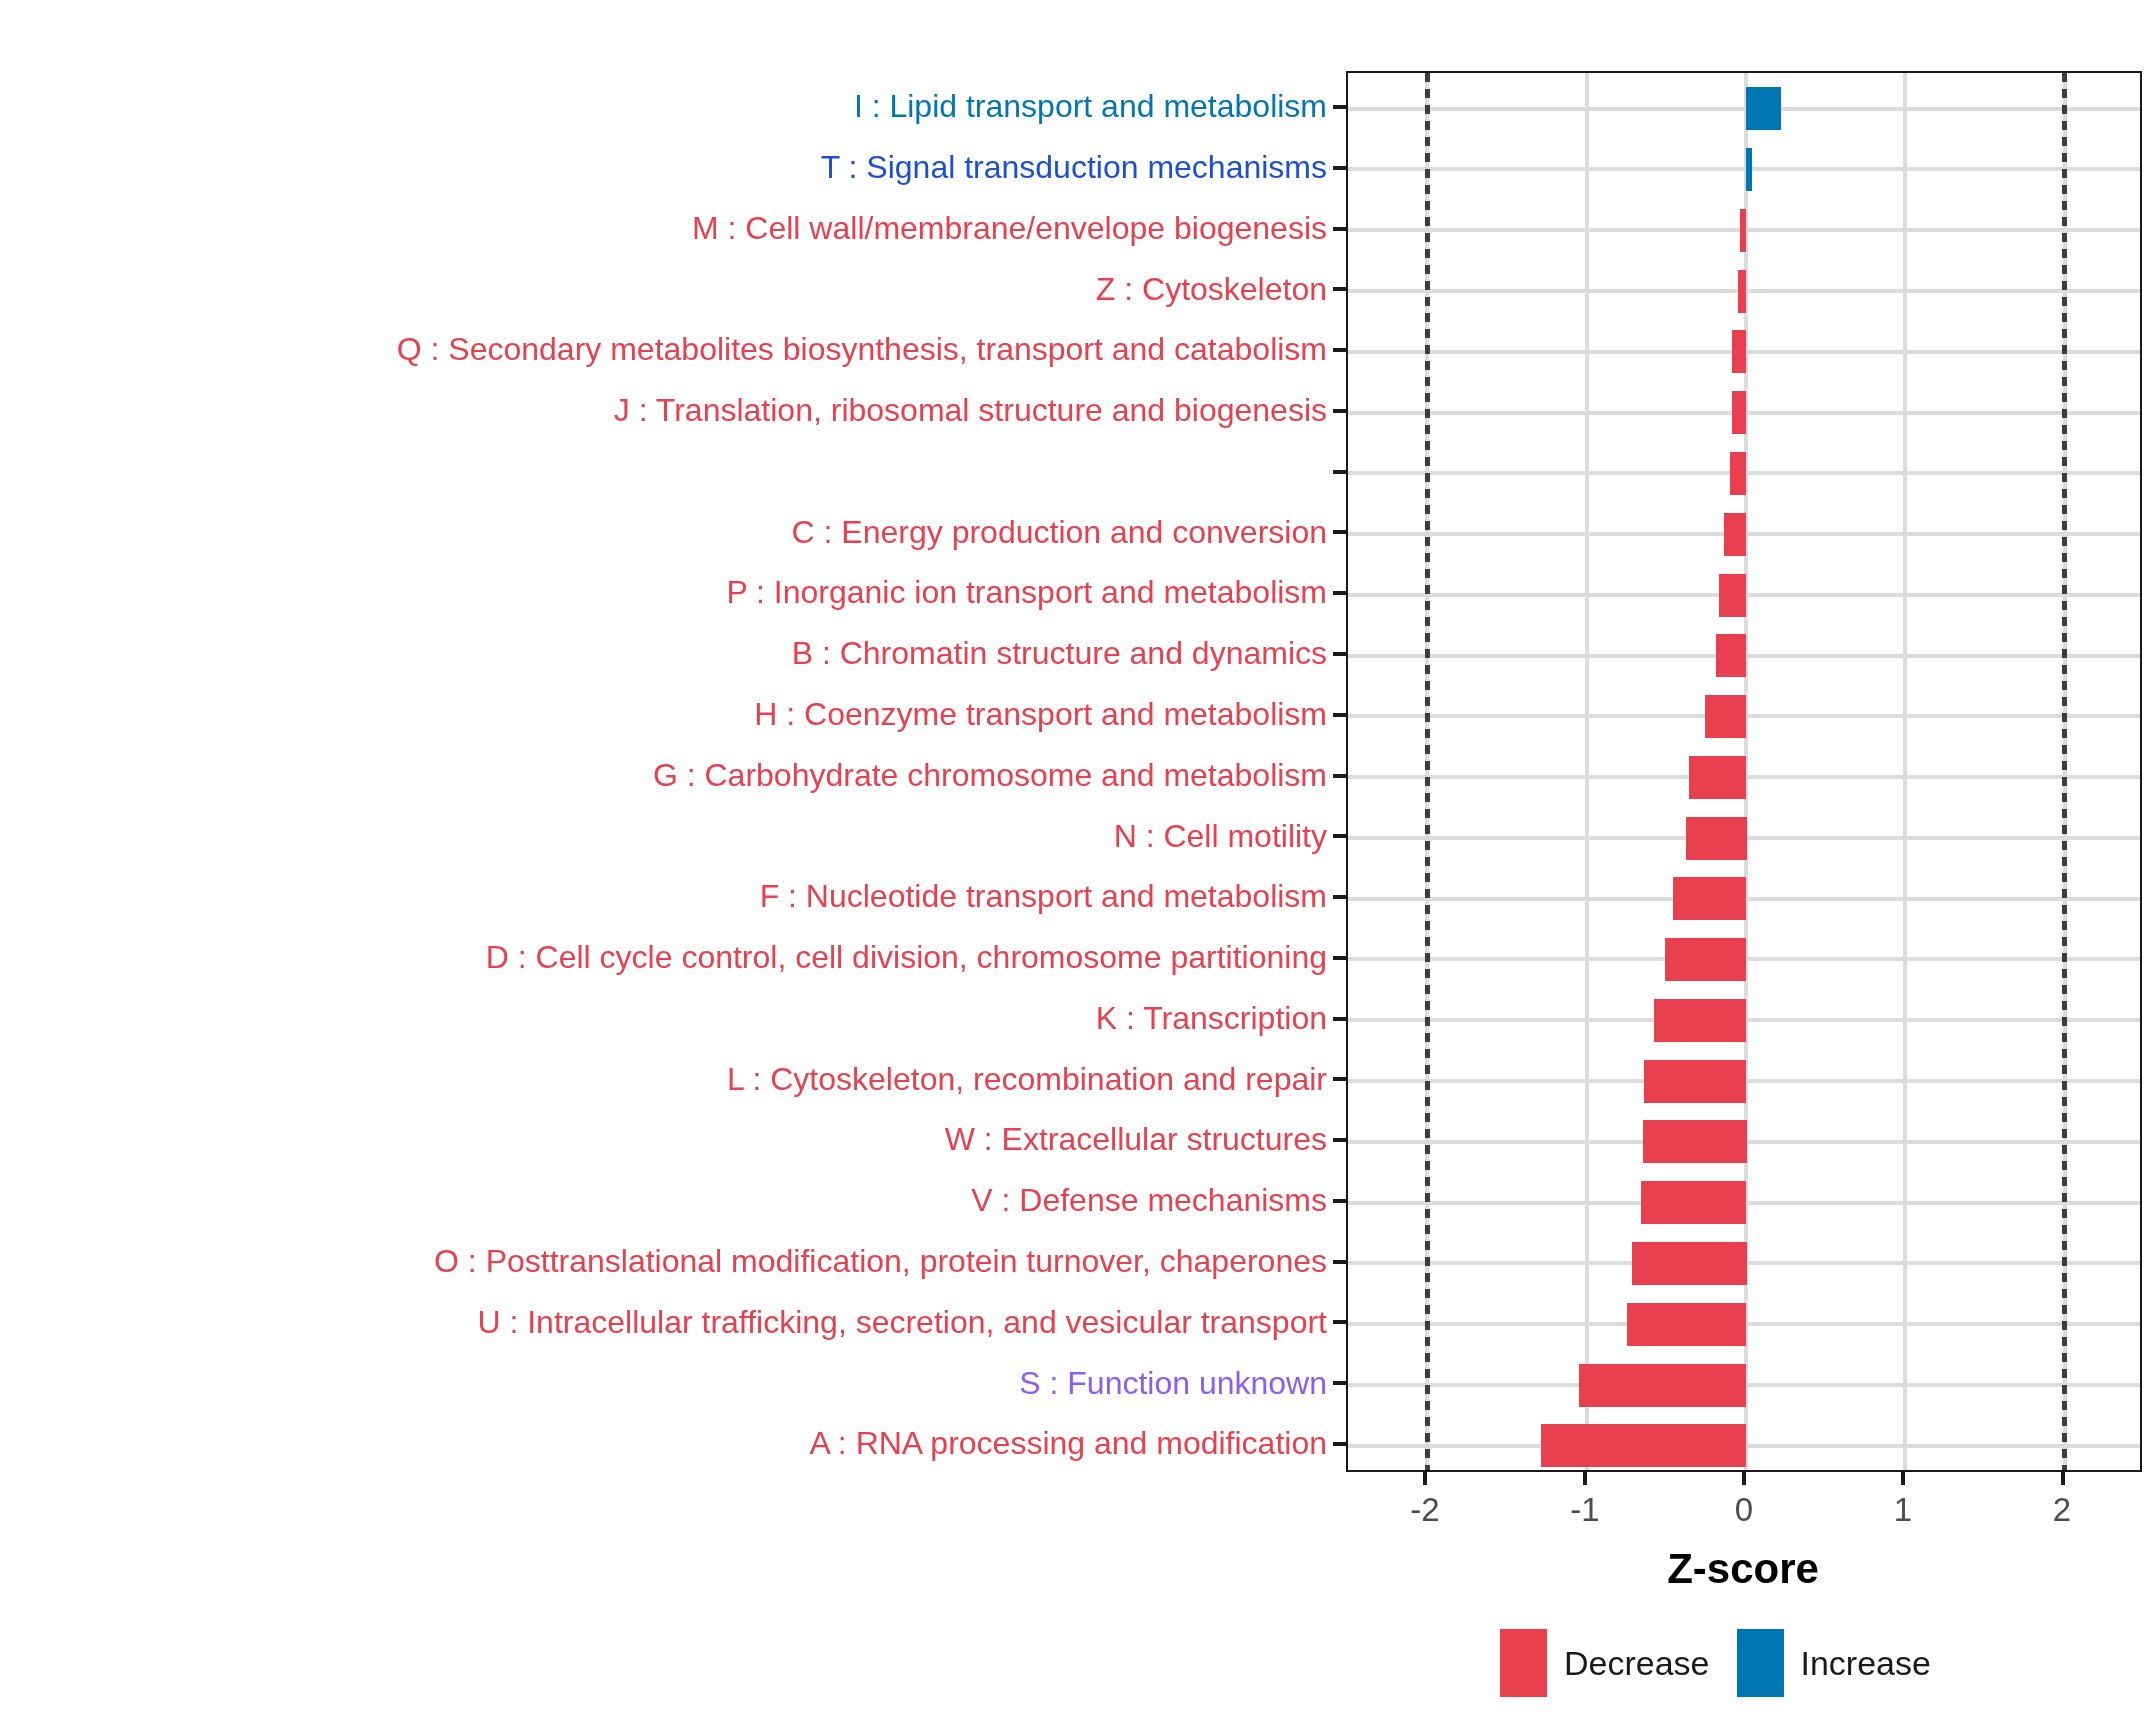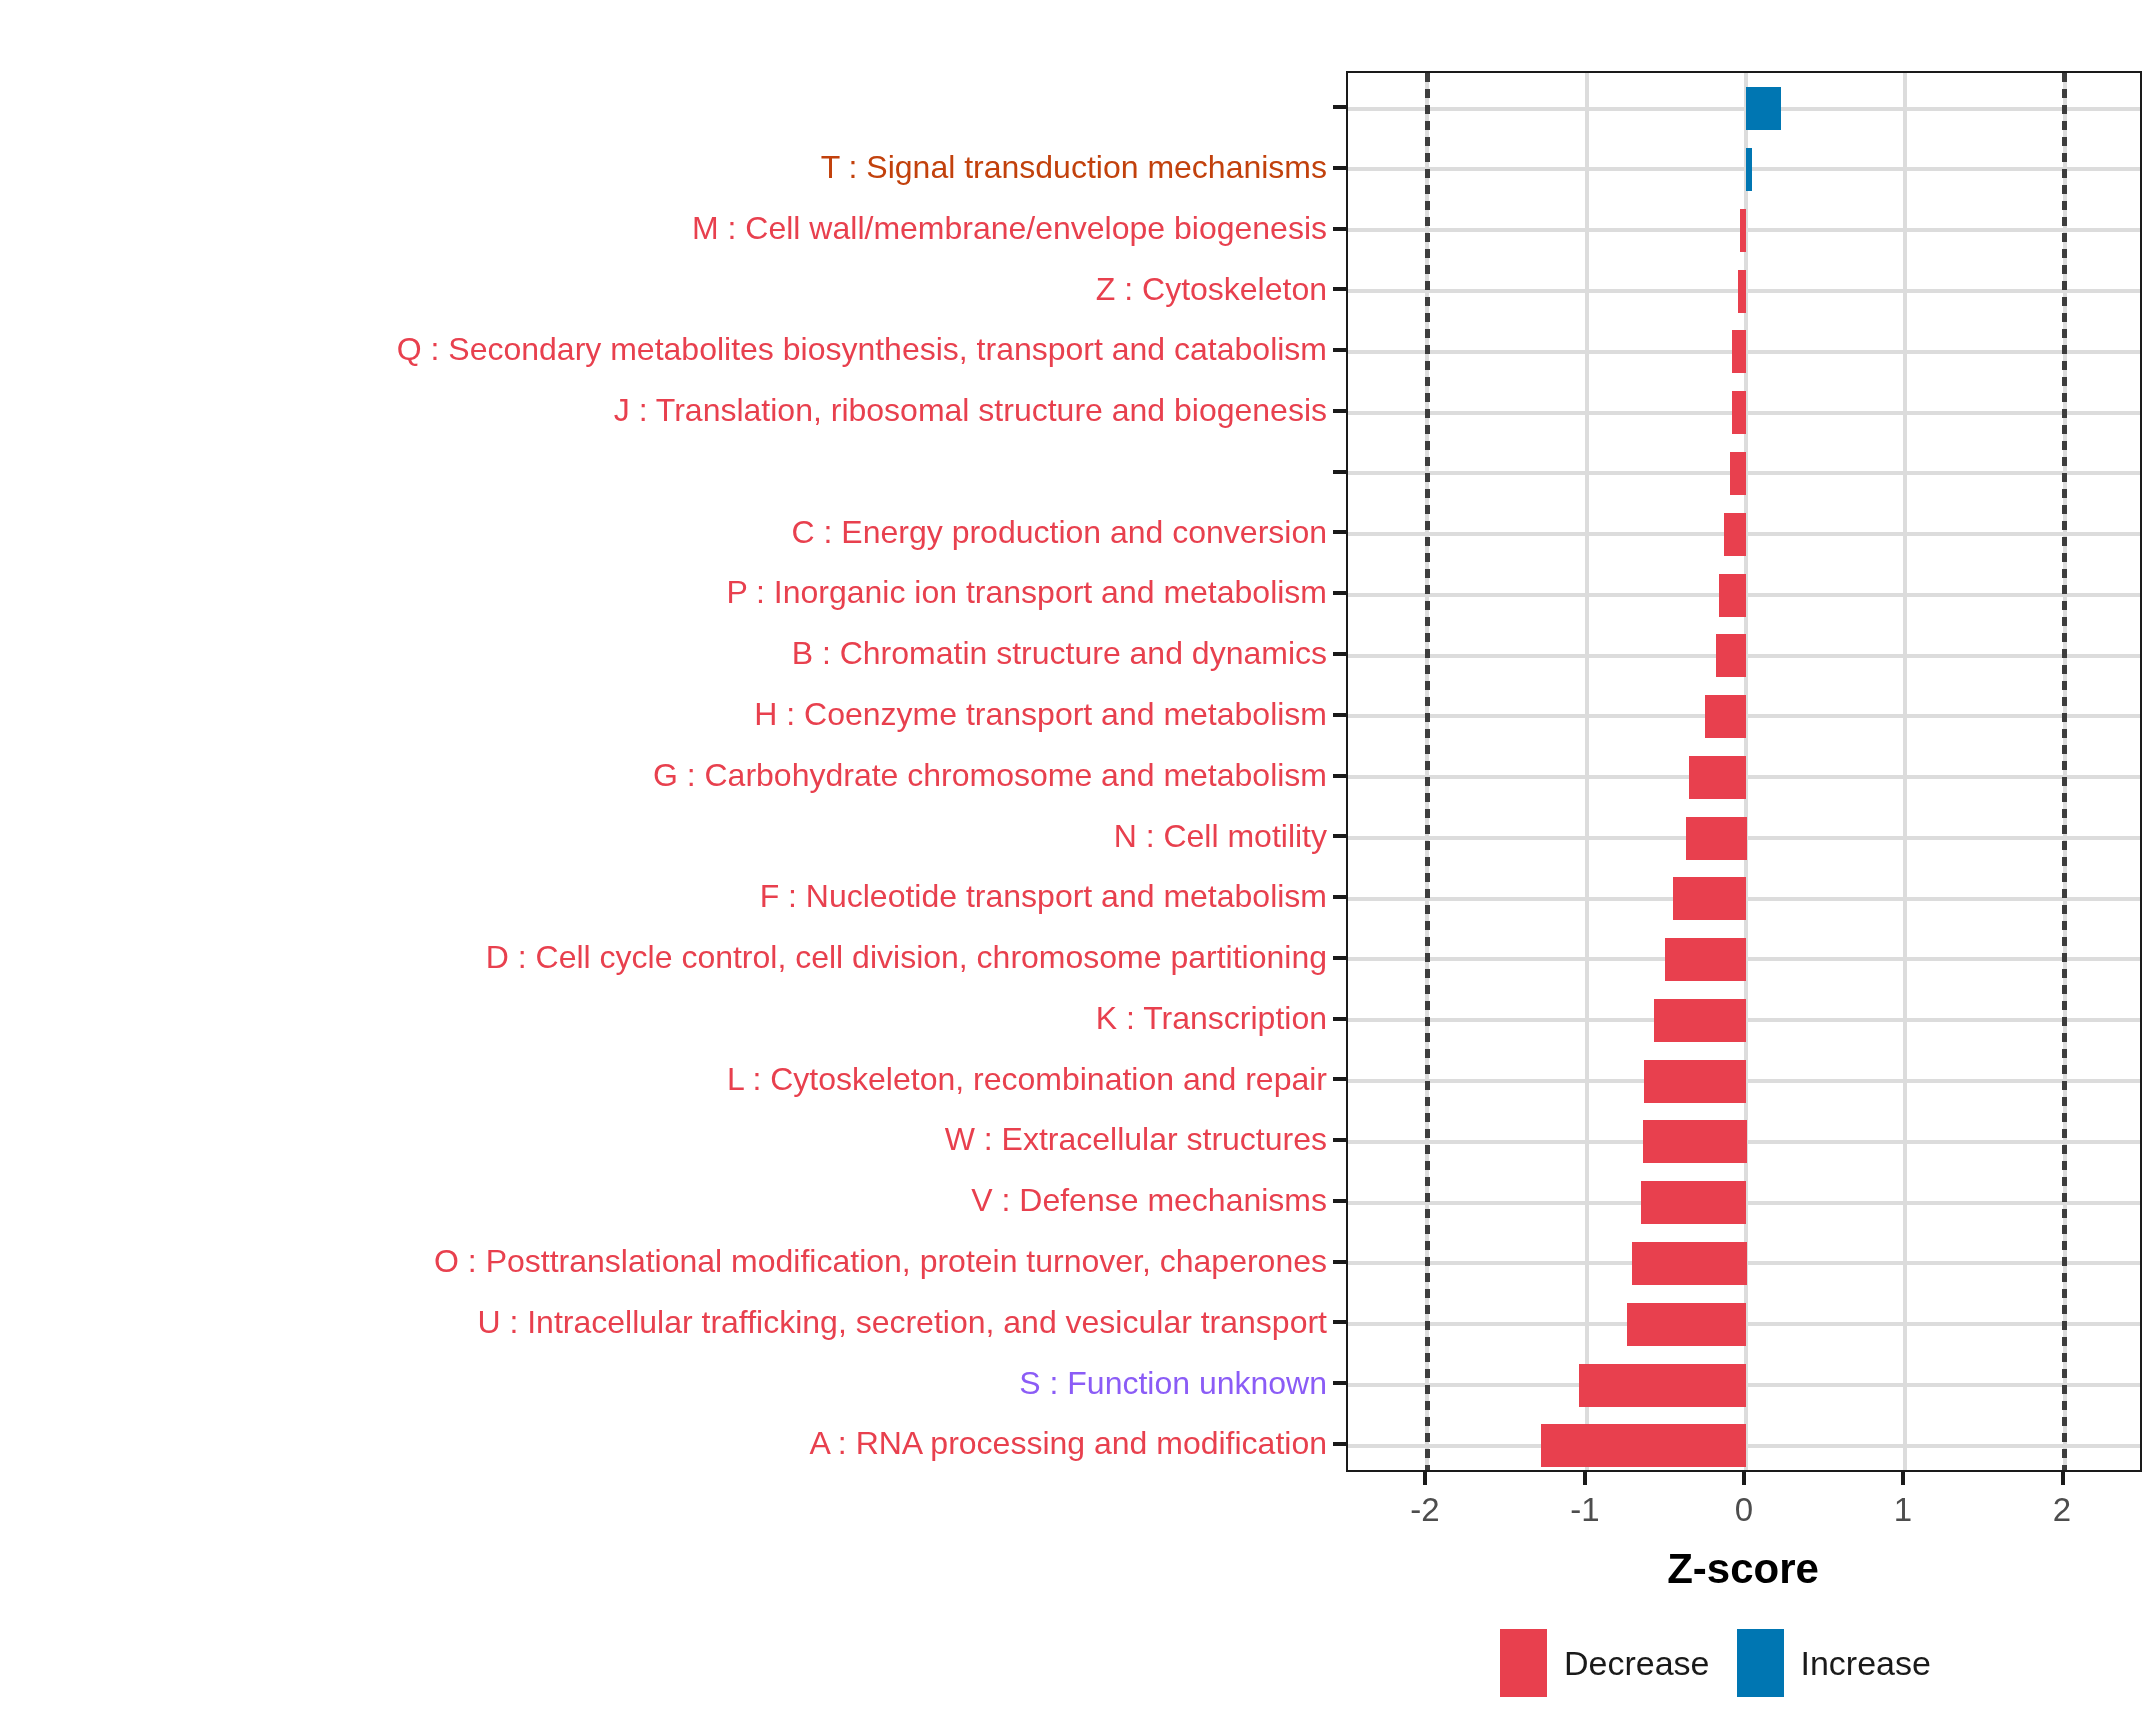--- a/index.html
+++ b/index.html
@@ -182,22 +182,23 @@
       <div class="legend-item">
         <div class="legend-swatch" style="background: rgb(232, 64, 78);"></div>
         <div class="legend-label">Decrease</div>
       </div>
       <div class="legend-item">
         <div class="legend-swatch" style="background: rgb(0, 118, 178);"></div>
         <div class="legend-label">Increase</div>
       </div>
     </div>
 <div class="ytick" style="top: 105px;"></div>
+    <div class="cat-label" style="top: 85px; color: rgb(0, 118, 178);">I : Lipid transport and metabolism</div>
     <div class="ytick" style="top: 166px;"></div>
-    <div class="cat-label" style="top: 146px; color: #c2410c;">T : Signal transduction mechanisms</div>
+    <div class="cat-label" style="top: 146px; color: #1d4ed8;">T : Signal transduction mechanisms</div>
     <div class="ytick" style="top: 227px;"></div>
     <div class="cat-label" style="top: 207px; color: rgb(232, 64, 78);">M : Cell wall/membrane/envelope biogenesis</div>
     <div class="ytick" style="top: 287px;"></div>
     <div class="cat-label" style="top: 268px; color: rgb(232, 64, 78);">Z : Cytoskeleton</div>
     <div class="ytick" style="top: 348px;"></div>
     <div class="cat-label" style="top: 328px; color: rgb(232, 64, 78);">Q : Secondary metabolites biosynthesis, transport and catabolism</div>
     <div class="ytick" style="top: 409px;"></div>
     <div class="cat-label" style="top: 389px; color: rgb(232, 64, 78);">J : Translation, ribosomal structure and biogenesis</div>
     <div class="ytick" style="top: 470px;"></div>
     <div class="ytick" style="top: 530px;"></div>

